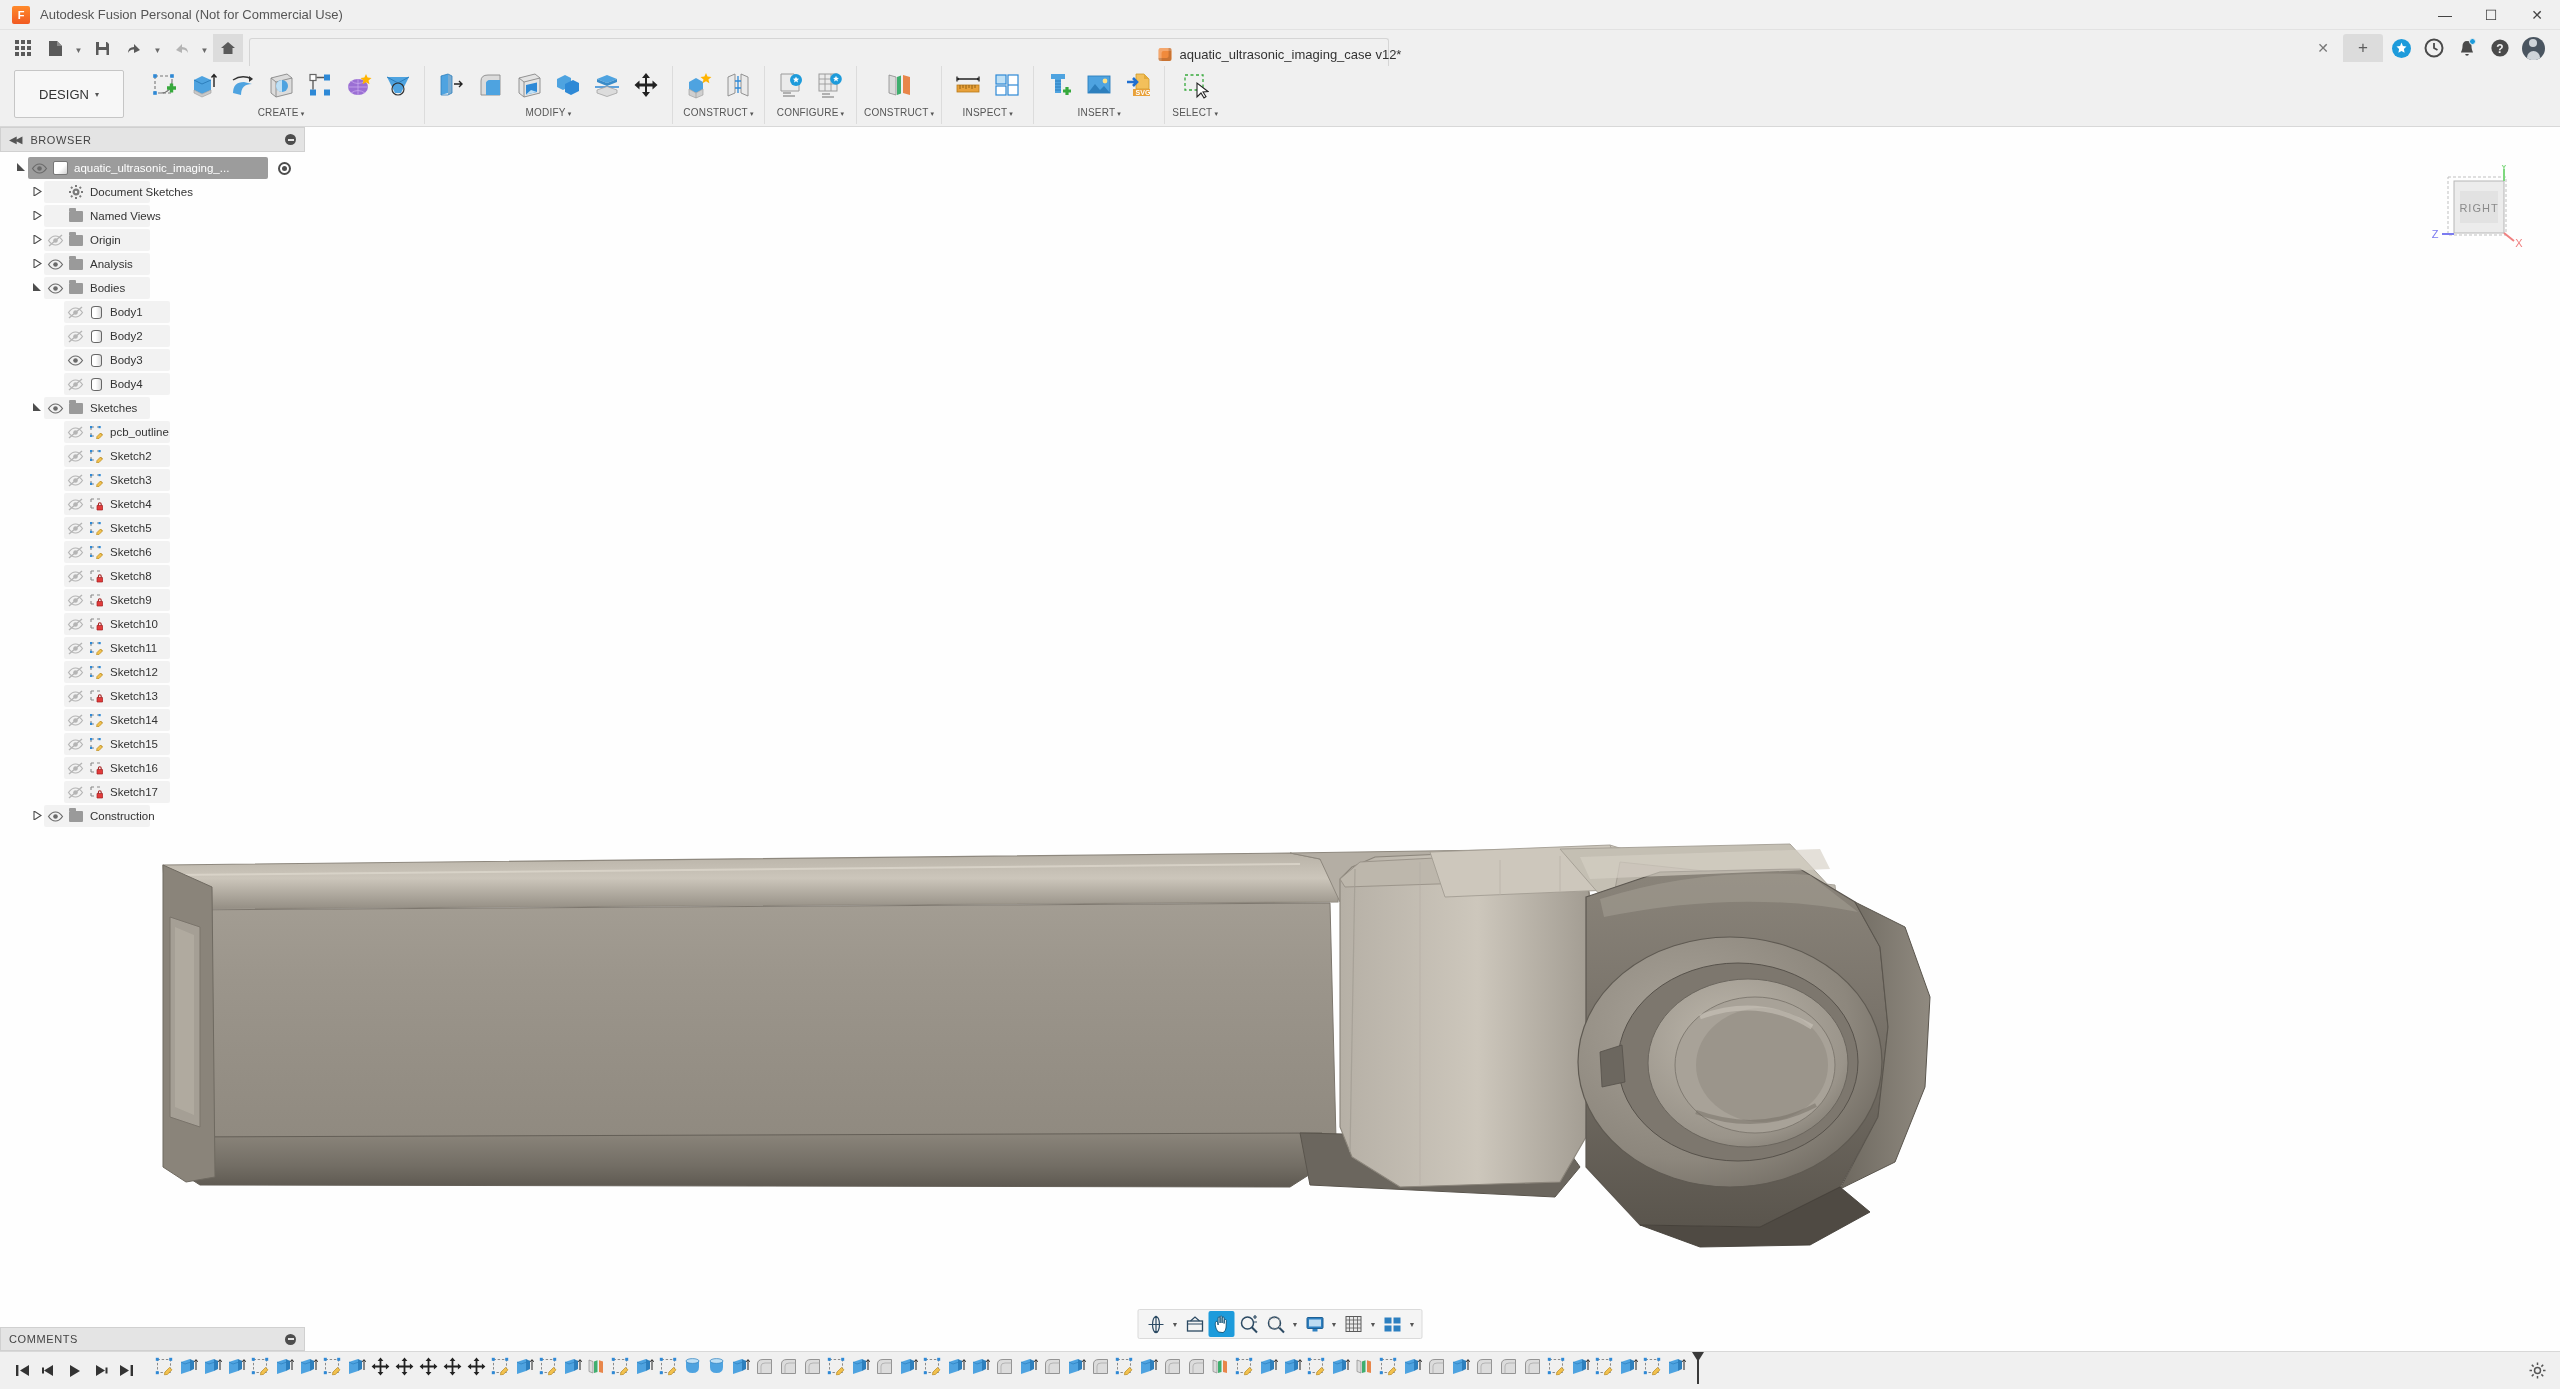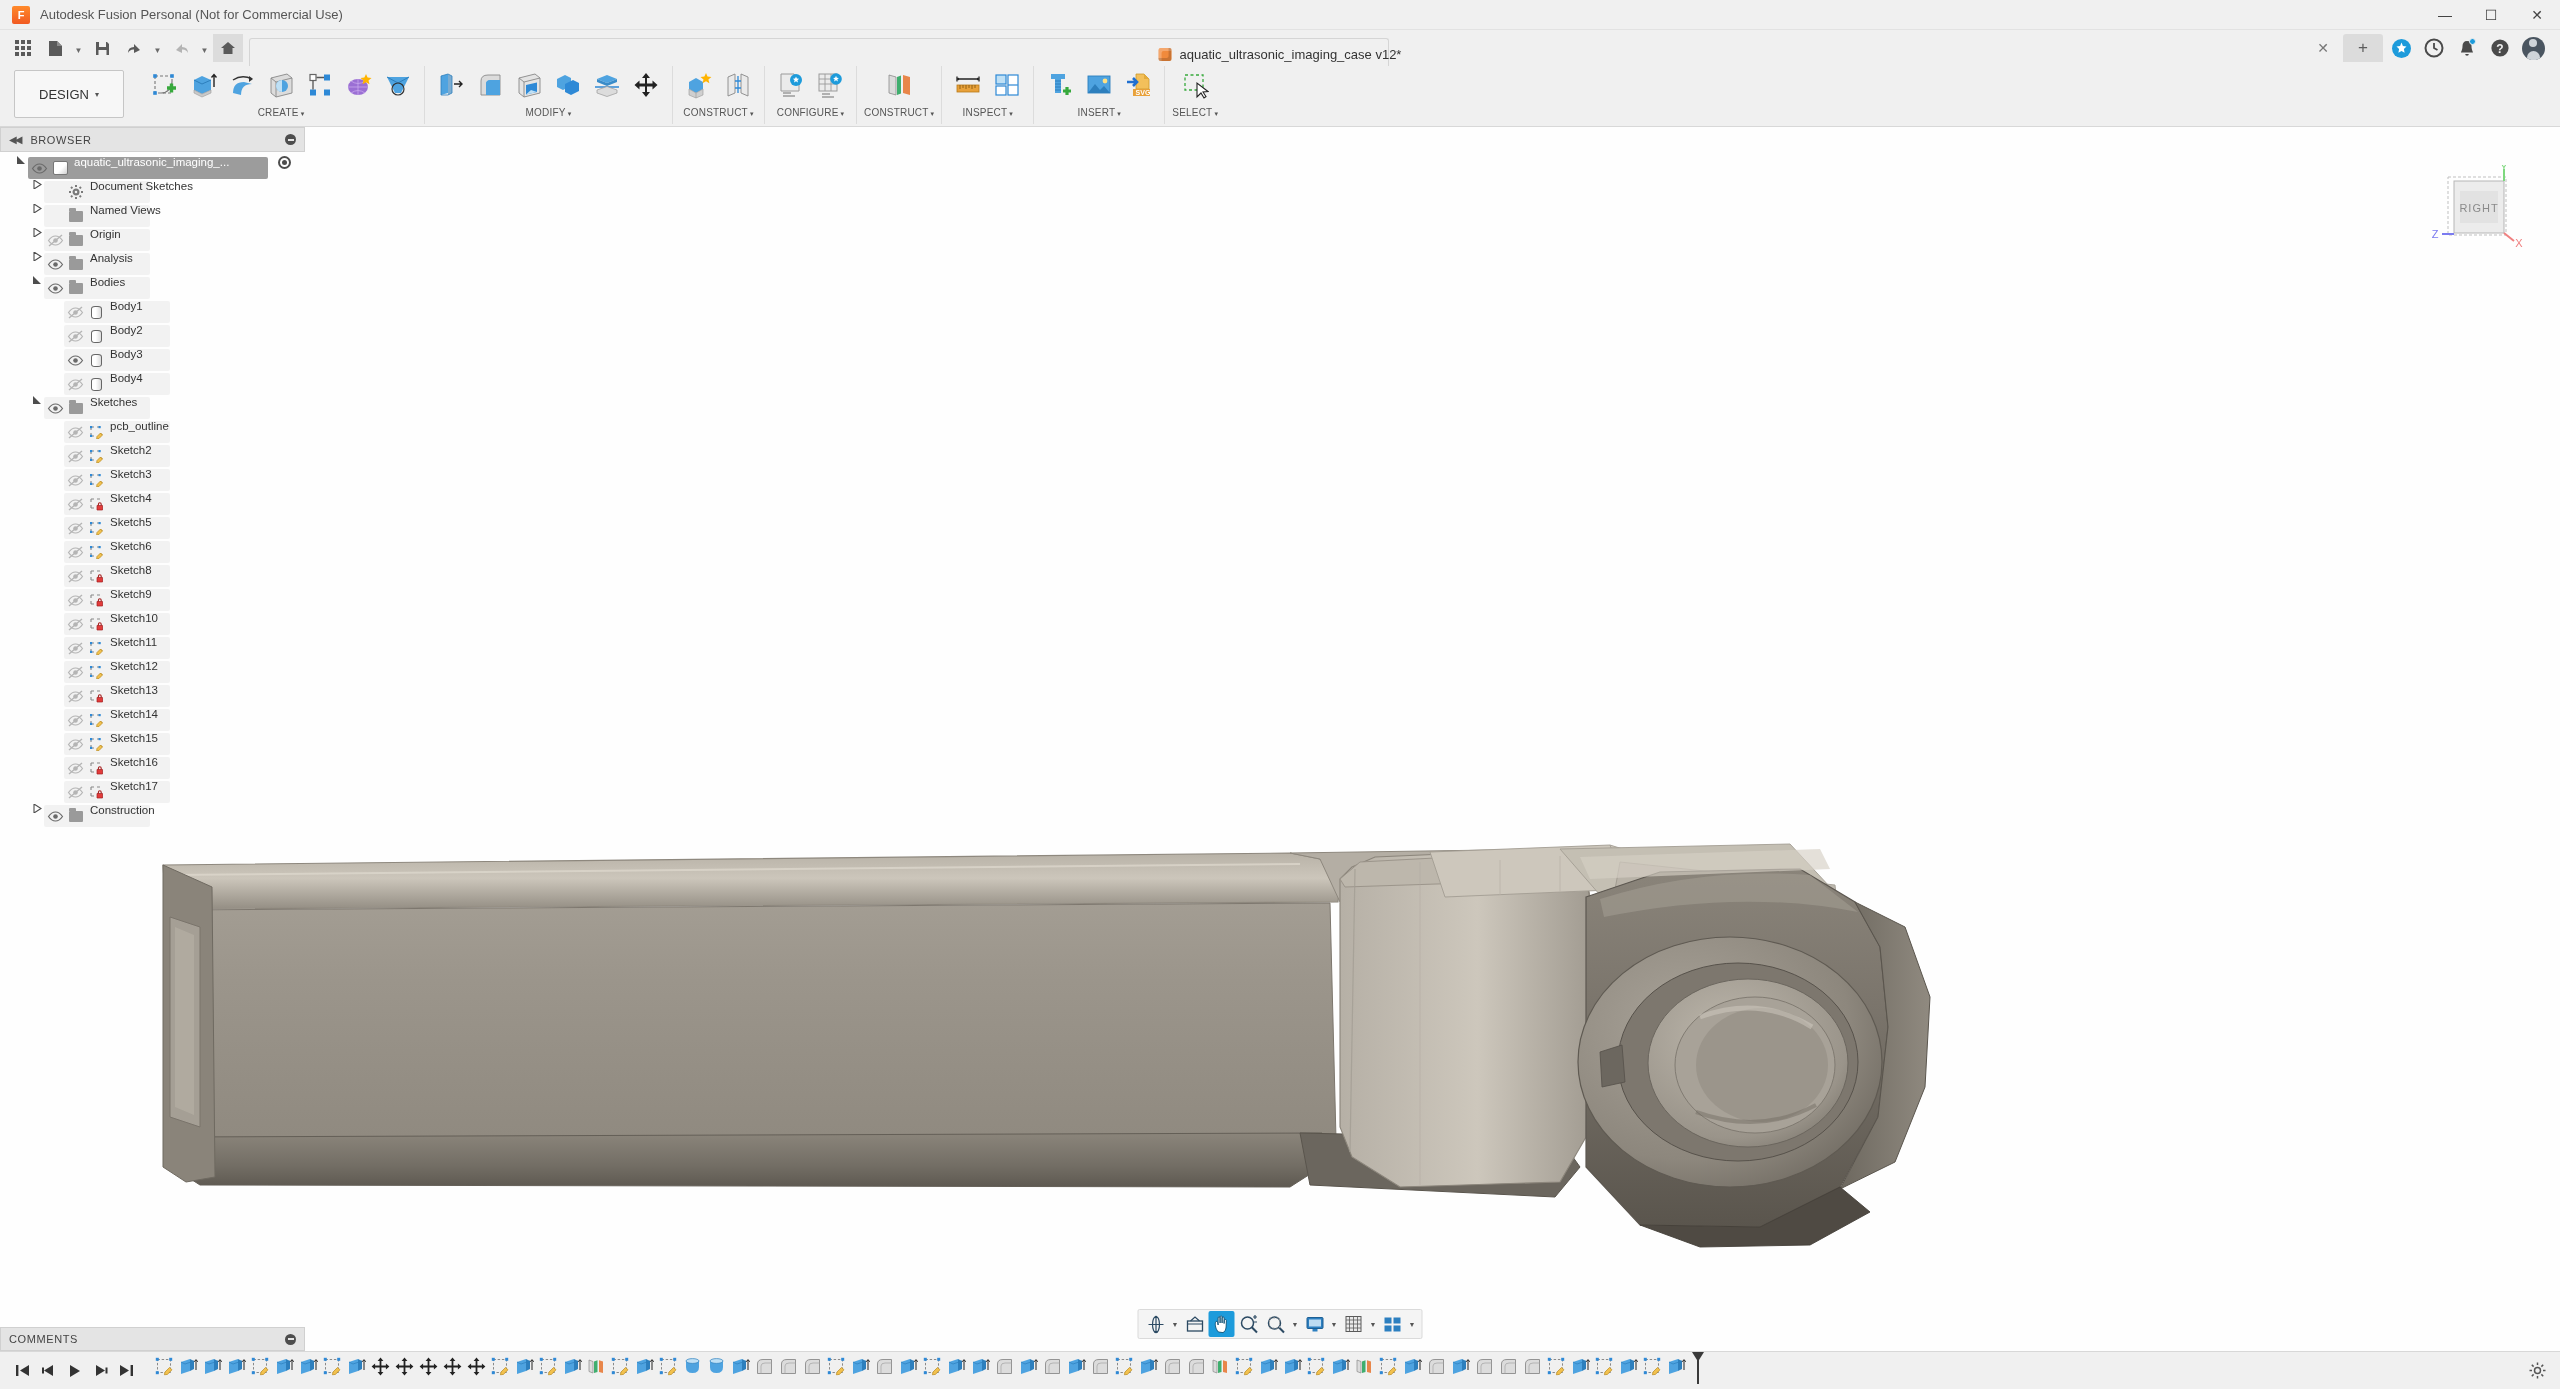--- a/index.html
+++ b/index.html
@@ -91,21 +91,21 @@
   
   .browser { position:absolute; left:0; top:0; width:305px; z-index:6; }
   .browser-hdr { height:25px; background:#e4e4e4; border:1px solid #d0d0d0;
      display:flex; align-items:center; padding:0 8px; font-size:11px; color:#444;
      letter-spacing:.6px; }
   .collapse { color:#555; font-size:10px; margin-right:10px; letter-spacing:-2px; }
   .hdr-min { margin-left:auto; width:11px; height:11px; border-radius:50%;
      background:#4d4d4d; display:flex; align-items:center; justify-content:center; }
   .hdr-min i { width:6px; height:2px; background:#e4e4e4; display:block; }
   .tree { padding-top:4px; font-size:11.5px; color:#333; }
-  .row { height:24px; display:flex; position:relative; }
+  .row { height:24px; display:flex; align-items:center; position:relative; }
   .row .rowbg { position:absolute; left:0; top:1px; bottom:1px;
      background:#f2f2f2; border-radius:2px; }
   .row > * { position:relative; z-index:2; }
   .arrow { width:14px; text-align:center; color:#5a5a5a; font-size:9px; flex:0 0 14px; }
   .eye { width:22px; display:flex; align-items:center; justify-content:center;
      flex:0 0 22px; cursor:pointer; }
   .nodeico { width:20px; display:flex; align-items:center; justify-content:center;
      flex:0 0 20px; }
   .label { padding-left:4px; white-space:nowrap; }
   .row.sel .rowbg { background:#9c9c9c; }

